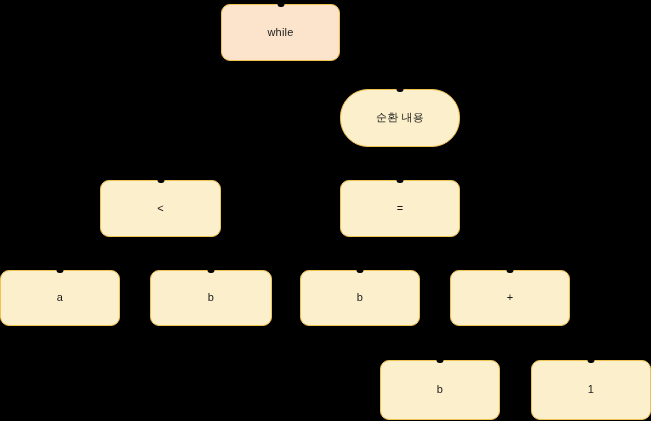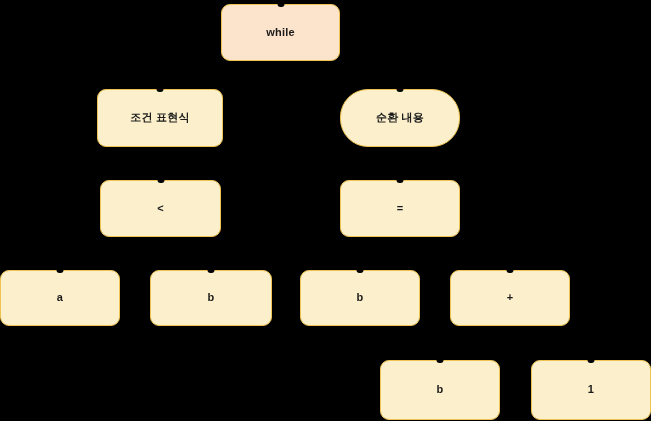--- a/index.html
+++ b/index.html
@@ -18,21 +18,21 @@
     overflow: hidden;
   }
   .node {
     position: absolute;
     box-sizing: border-box;
     border: 1px solid #EFC34F;
     border-radius: 9px;
     background: #FCEFCB;
     color: #1a1a1a;
     font-size: 11px;
-    font-weight: bold;
+    font-weight: normal;
     display: flex;
     align-items: center;
     justify-content: center;
     text-align: center;
     letter-spacing: 0.2px;
     line-height: 1.2;
   }
   .node.accent {
     background: #FCE4CC;
   }
@@ -55,23 +55,20 @@
     padding: 0 6px;
   }
 </style>
 </head>
 <body>
 
 <div id="canvas" style="background: rgb(0, 0, 0);">
     <div class="node accent" style="left: 221px; top: 4px; width: 119px; height: 57px; background: rgb(252, 228, 204); border-color: rgb(239, 195, 79); color: rgb(26, 26, 26);">
       <span class="node-label">while</span>
     </div>
-    <div class="node" style="left: 97px; top: 89px; width: 126px; height: 58px; background: rgb(252, 239, 203); border-color: rgb(239, 195, 79); color: rgb(26, 26, 26);">
-      <span class="node-label">조건 표현식</span>
-    </div>
     <div class="node" style="left: 340px; top: 89px; width: 120px; height: 58px; background: rgb(252, 239, 203); border-color: rgb(239, 195, 79); color: rgb(26, 26, 26); border-radius: 28px;">
       <span class="node-label">순환 내용</span>
     </div>
     <div class="node" style="left: 100px; top: 180px; width: 121px; height: 57px; background: rgb(252, 239, 203); border-color: rgb(239, 195, 79); color: rgb(26, 26, 26);">
       <span class="node-label">&lt;</span>
     </div>
     <div class="node" style="left: 340px; top: 180px; width: 120px; height: 57px; background: rgb(252, 239, 203); border-color: rgb(239, 195, 79); color: rgb(26, 26, 26);">
       <span class="node-label">=</span>
     </div>
     <div class="node" style="left: 0px; top: 270px; width: 120px; height: 56px; background: rgb(252, 239, 203); border-color: rgb(239, 195, 79); color: rgb(26, 26, 26);">

